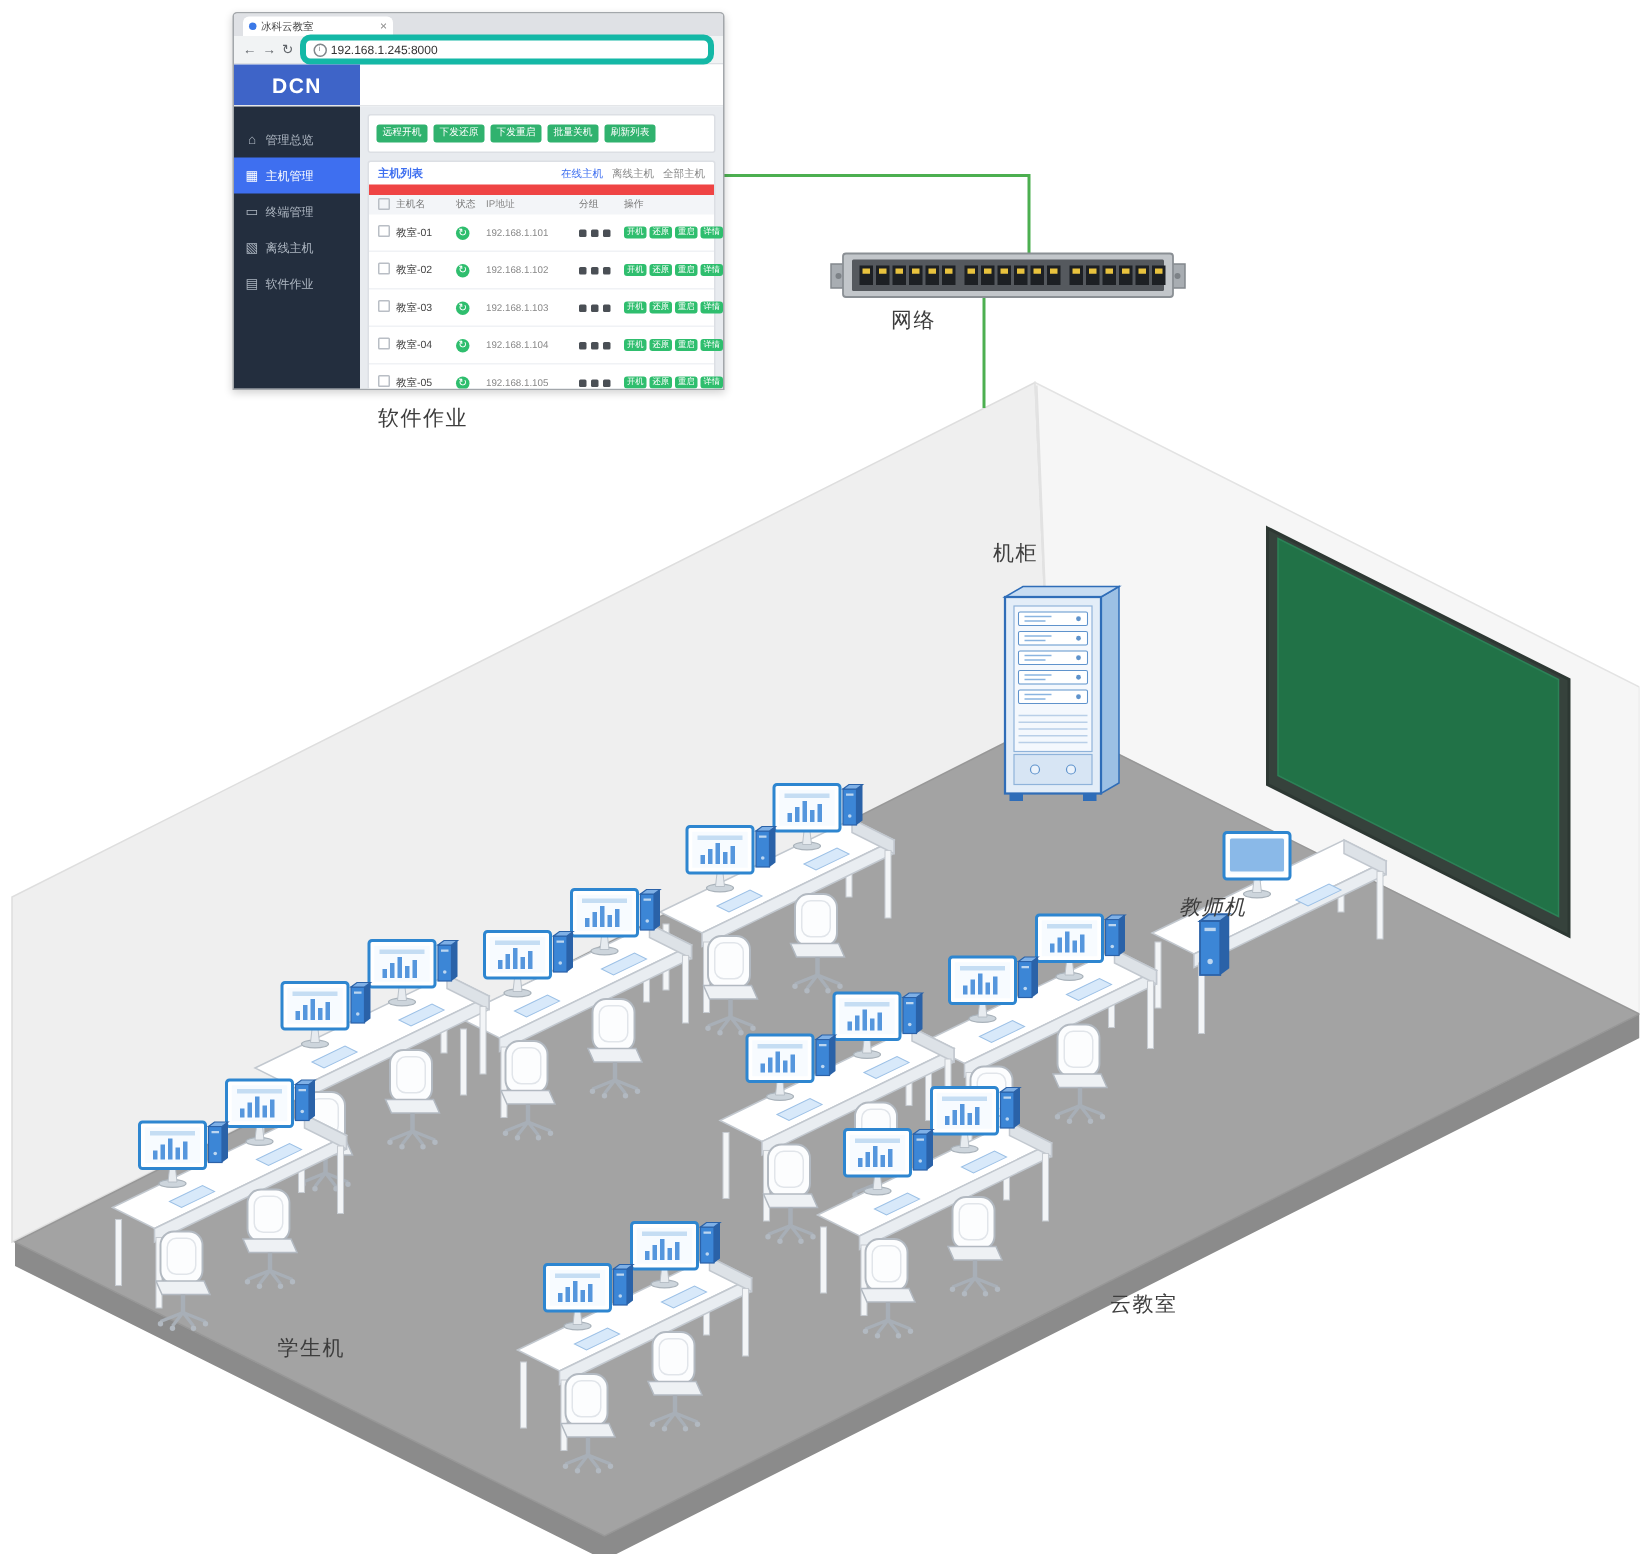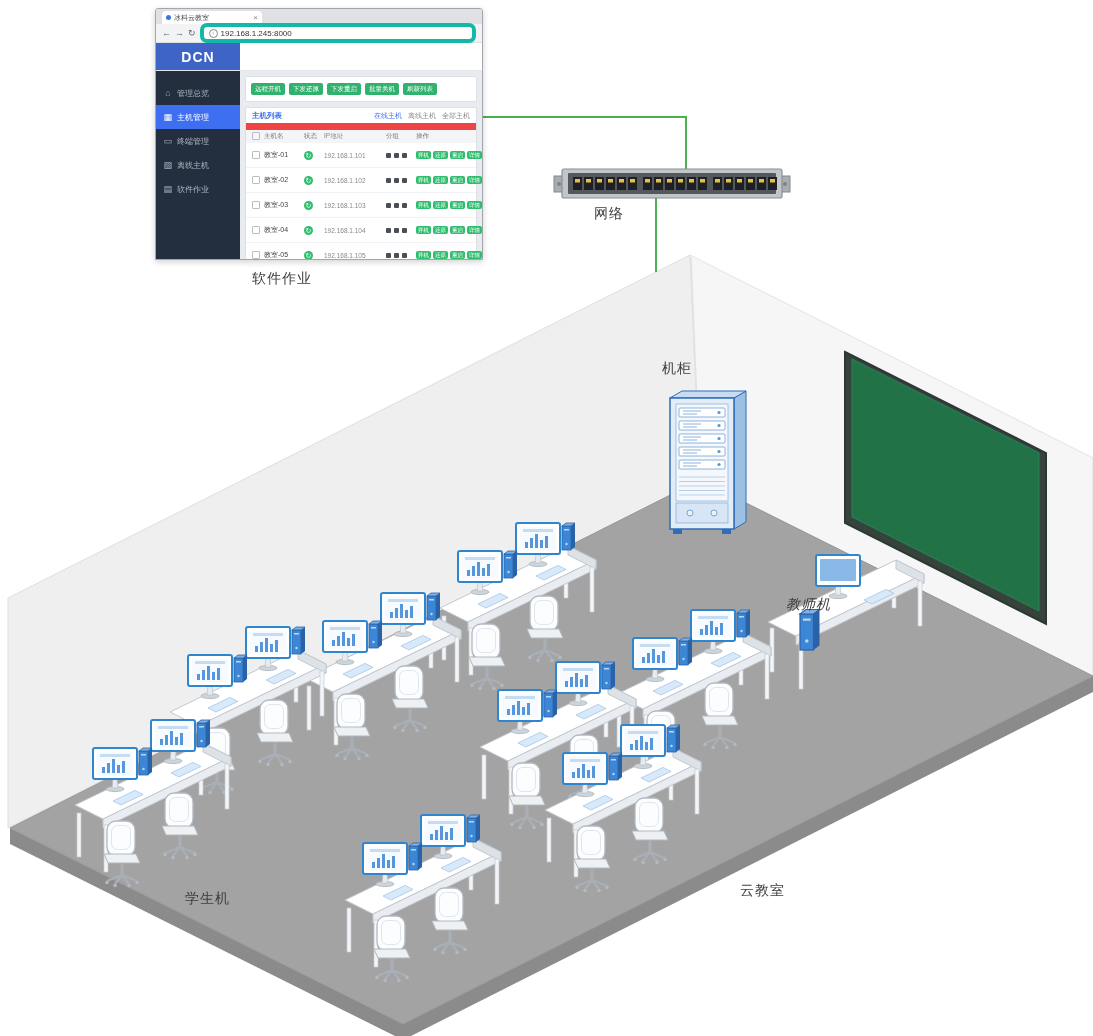--- a/index.html
+++ b/index.html
@@ -385,15 +385,15 @@
       </div>
     </div>
   </div>
 </div>
 
 <div class="scene-label" style="left:252px;top:270px;">软件作业</div>
 <div class="scene-label" style="left:594px;top:205px;">网络</div>
 <div class="scene-label" style="left:662px;top:360px;">机柜</div>
 <div class="scene-label" style="left:786px;top:596px;font-style:italic;">教师机</div>
 <div class="scene-label" style="left:185px;top:890px;">学生机</div>
-<div class="scene-label" style="left:740px;top:882px;">云教室</div>
+<div class="scene-label" style="left:740px;top:861px;">云教室</div>
 
 </div>
 
 </body></html>

